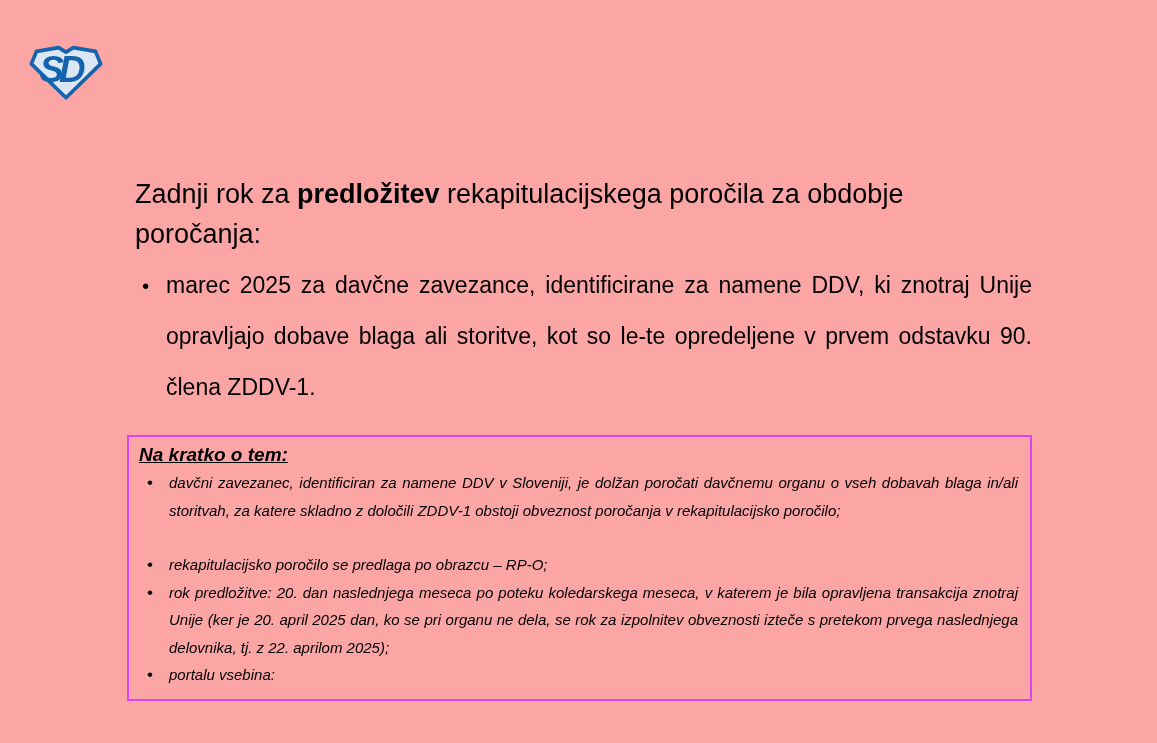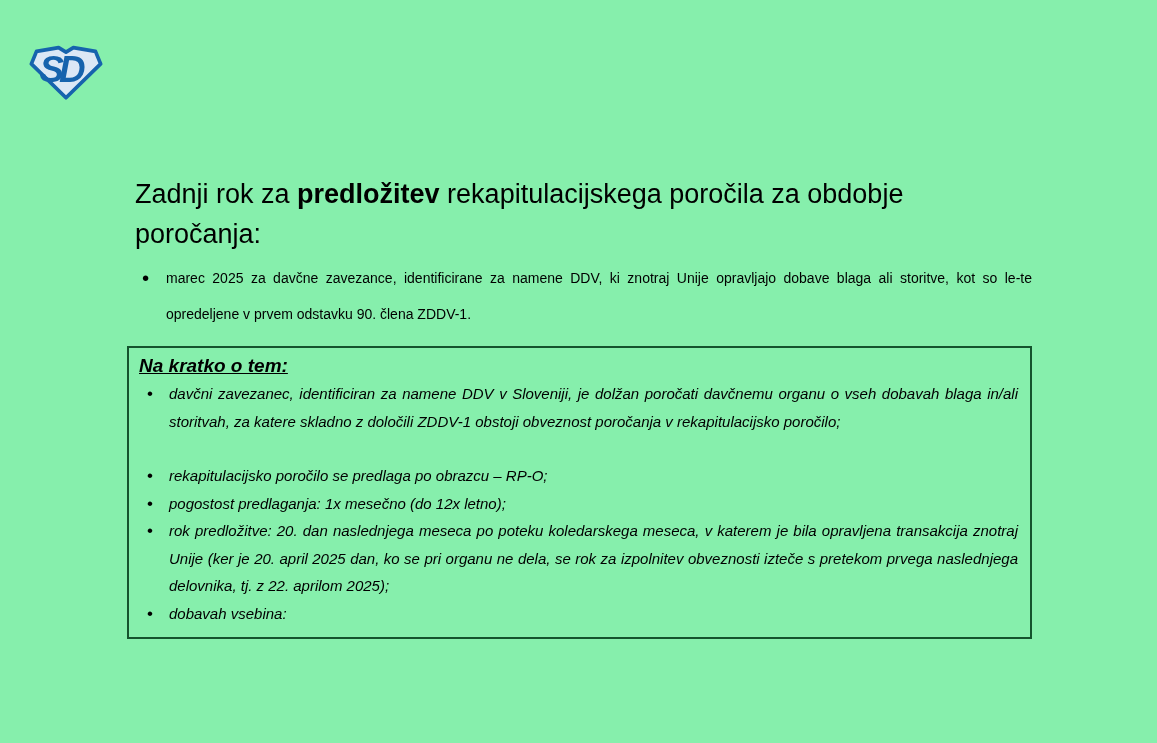--- a/index.html
+++ b/index.html
@@ -4,21 +4,21 @@
 <style>
   html, body {
     margin: 0;
     padding: 0;
     background: #ffffff;
   }
   .page {
     position: relative;
     width: 1157px;
     height: 743px;
-    background: #86efac;
+    background: #fca5a5;
     overflow: hidden;
     font-family: "Liberation Sans", sans-serif;
     color: #000000;
   }
   .logo {
     position: absolute;
     left: 29px;
     top: 44px;
     width: 74px;
     height: 56px;
@@ -41,38 +41,38 @@
   .intro-par .bold { font-weight: bold; }
 
   ul.top-list {
     list-style: none;
     margin: 6px 0 0 0;
     padding: 0;
   }
   ul.top-list > li {
     position: relative;
     padding-left: 31px;
-    font-size: 14px;
-    line-height: 36px;
+    font-size: 23px;
+    line-height: 51px;
     text-align: justify;
   }
   ul.top-list > li::before {
     content: "\2022";
     position: absolute;
     left: 7px;
     top: 0;
     font-size: 20.5px;
   }
 
   .summary-box {
     box-sizing: border-box;
-    margin-top: 14px;
+    margin-top: 22px;
     margin-left: -8px;   
     width: 905px;
-    border: 2px solid #14532d;
+    border: 2px solid #d946ef;
     padding: 4px 12px 10px 10px;
   }
   .box-heading {
     font-size: 19px;
     font-style: italic;
     font-weight: bold;
     line-height: 28px;
     margin: 0;
   }
   .box-heading .u { text-decoration: underline; }
@@ -118,20 +118,19 @@
 
     <ul class="top-list">
       <li>marec 2025 za davčne zavezance, identificirane za namene DDV, ki znotraj Unije opravljajo dobave blaga ali storitve, kot so le-te opredeljene v prvem odstavku 90. člena ZDDV-1.</li>
     </ul>
 
     <div class="summary-box">
       <p class="box-heading"><span class="u">Na kratko o tem:</span></p>
       <ul class="box-list">
         <li>davčni zavezanec, identificiran za namene DDV v Sloveniji, je dolžan poročati davčnemu organu o vseh dobavah blaga in/ali storitvah, za katere skladno z določili ZDDV-1 obstoji obveznost poročanja v rekapitulacijsko poročilo;</li>
         <li class="gap">rekapitulacijsko poročilo se predlaga po obrazcu – RP-O;</li>
-        <li>pogostost predlaganja: 1x mesečno (do 12x letno);</li>
         <li>rok predložitve: 20. dan naslednjega meseca po poteku koledarskega meseca, v katerem je bila opravljena transakcija znotraj Unije (ker je 20. april 2025 dan, ko se pri organu ne dela, se rok za izpolnitev obveznosti izteče s pretekom prvega naslednjega delovnika, tj. z 22. aprilom 2025);</li>
-        <li>dobavah vsebina:</li>
+        <li>portalu vsebina:</li>
       </ul>
     </div>
 
   </div>
 </div>
 
 </body></html>

